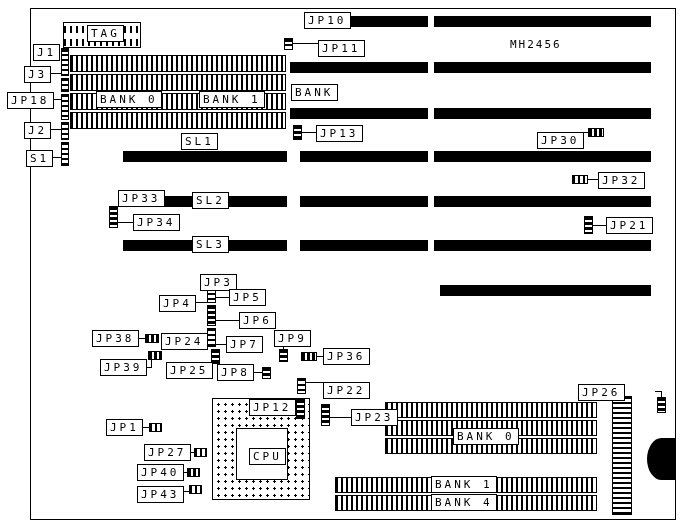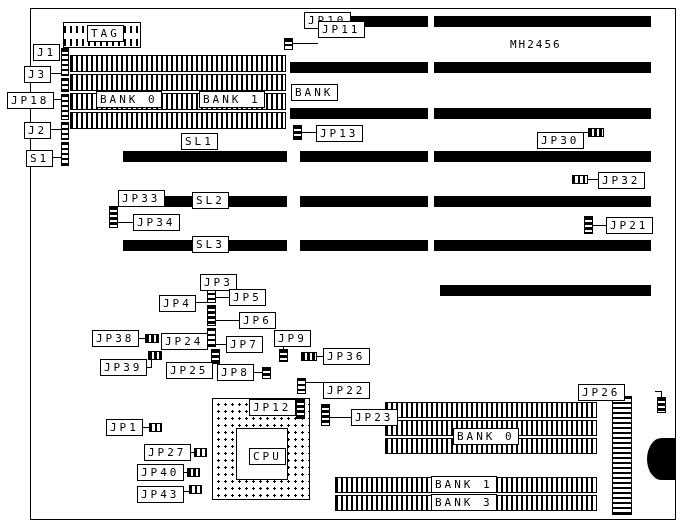--- a/index.html
+++ b/index.html
@@ -138,21 +138,21 @@
   <div class="lbl" style="left:87px;top:25px">TAG</div>
   <div class="lbl" style="left:33px;top:44px">J1</div>
   <div class="lbl" style="left:24px;top:66px">J3</div>
   <div class="lbl" style="left:7px;top:92px">JP18</div>
   <div class="lbl" style="left:24px;top:122px">J2</div>
   <div class="lbl" style="left:26px;top:150px">S1</div>
   <div class="lbl" style="left:96px;top:91px">BANK 0</div>
   <div class="lbl" style="left:199px;top:91px">BANK 1</div>
   <div class="lbl" style="left:291px;top:84px">BANK</div>
   <div class="lbl" style="left:304px;top:12px">JP10</div>
-  <div class="lbl" style="left:318px;top:21px">JP11</div>
+  <div class="lbl" style="left:318px;top:40px">JP11</div>
   <div class="lbl" style="left:316px;top:125px">JP13</div>
   <div class="lbl" style="left:537px;top:132px">JP30</div>
   <div class="lbl" style="left:598px;top:172px">JP32</div>
   <div class="lbl" style="left:606px;top:217px">JP21</div>
   <div class="lbl" style="left:118px;top:190px">JP33</div>
   <div class="lbl" style="left:133px;top:214px">JP34</div>
   <div class="lbl" style="left:181px;top:133px">SL1</div>
   <div class="lbl" style="left:192px;top:192px">SL2</div>
   <div class="lbl" style="left:192px;top:236px">SL3</div>
   <div class="lbl" style="left:200px;top:274px">JP3</div>
@@ -171,16 +171,16 @@
   <div class="lbl" style="left:249px;top:399px">JP12</div>
   <div class="lbl" style="left:351px;top:409px">JP23</div>
   <div class="lbl" style="left:106px;top:419px">JP1</div>
   <div class="lbl" style="left:144px;top:444px">JP27</div>
   <div class="lbl" style="left:249px;top:448px">CPU</div>
   <div class="lbl" style="left:137px;top:464px">JP40</div>
   <div class="lbl" style="left:137px;top:486px">JP43</div>
   <div class="lbl" style="left:578px;top:384px">JP26</div>
   <div class="lbl" style="left:453px;top:428px">BANK 0</div>
   <div class="lbl" style="left:431px;top:476px">BANK 1</div>
-  <div class="lbl" style="left:431px;top:494px">BANK 3</div>
+  <div class="lbl" style="left:431px;top:494px">BANK 4</div>
 
   <div class="txt" style="left:510px;top:38px">MH2456</div>
 </div>
 
 </body></html>

